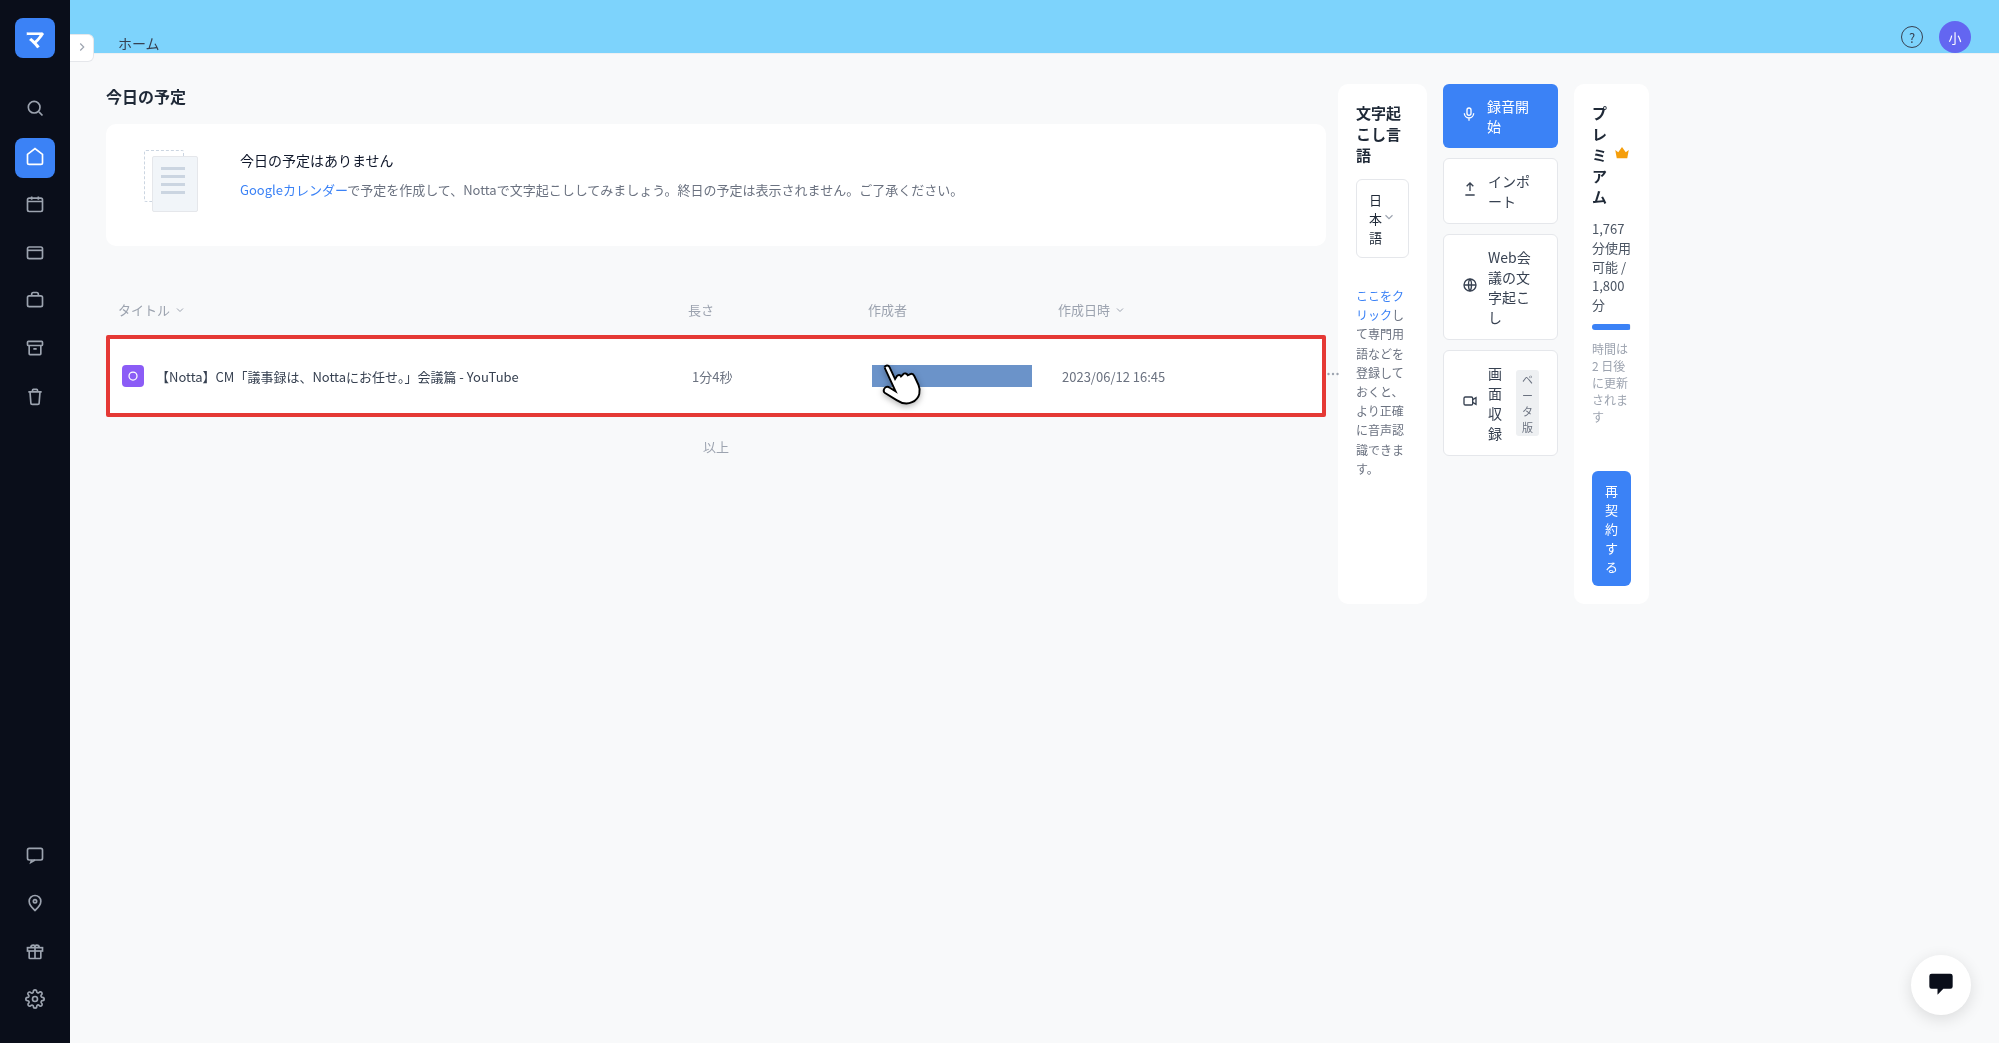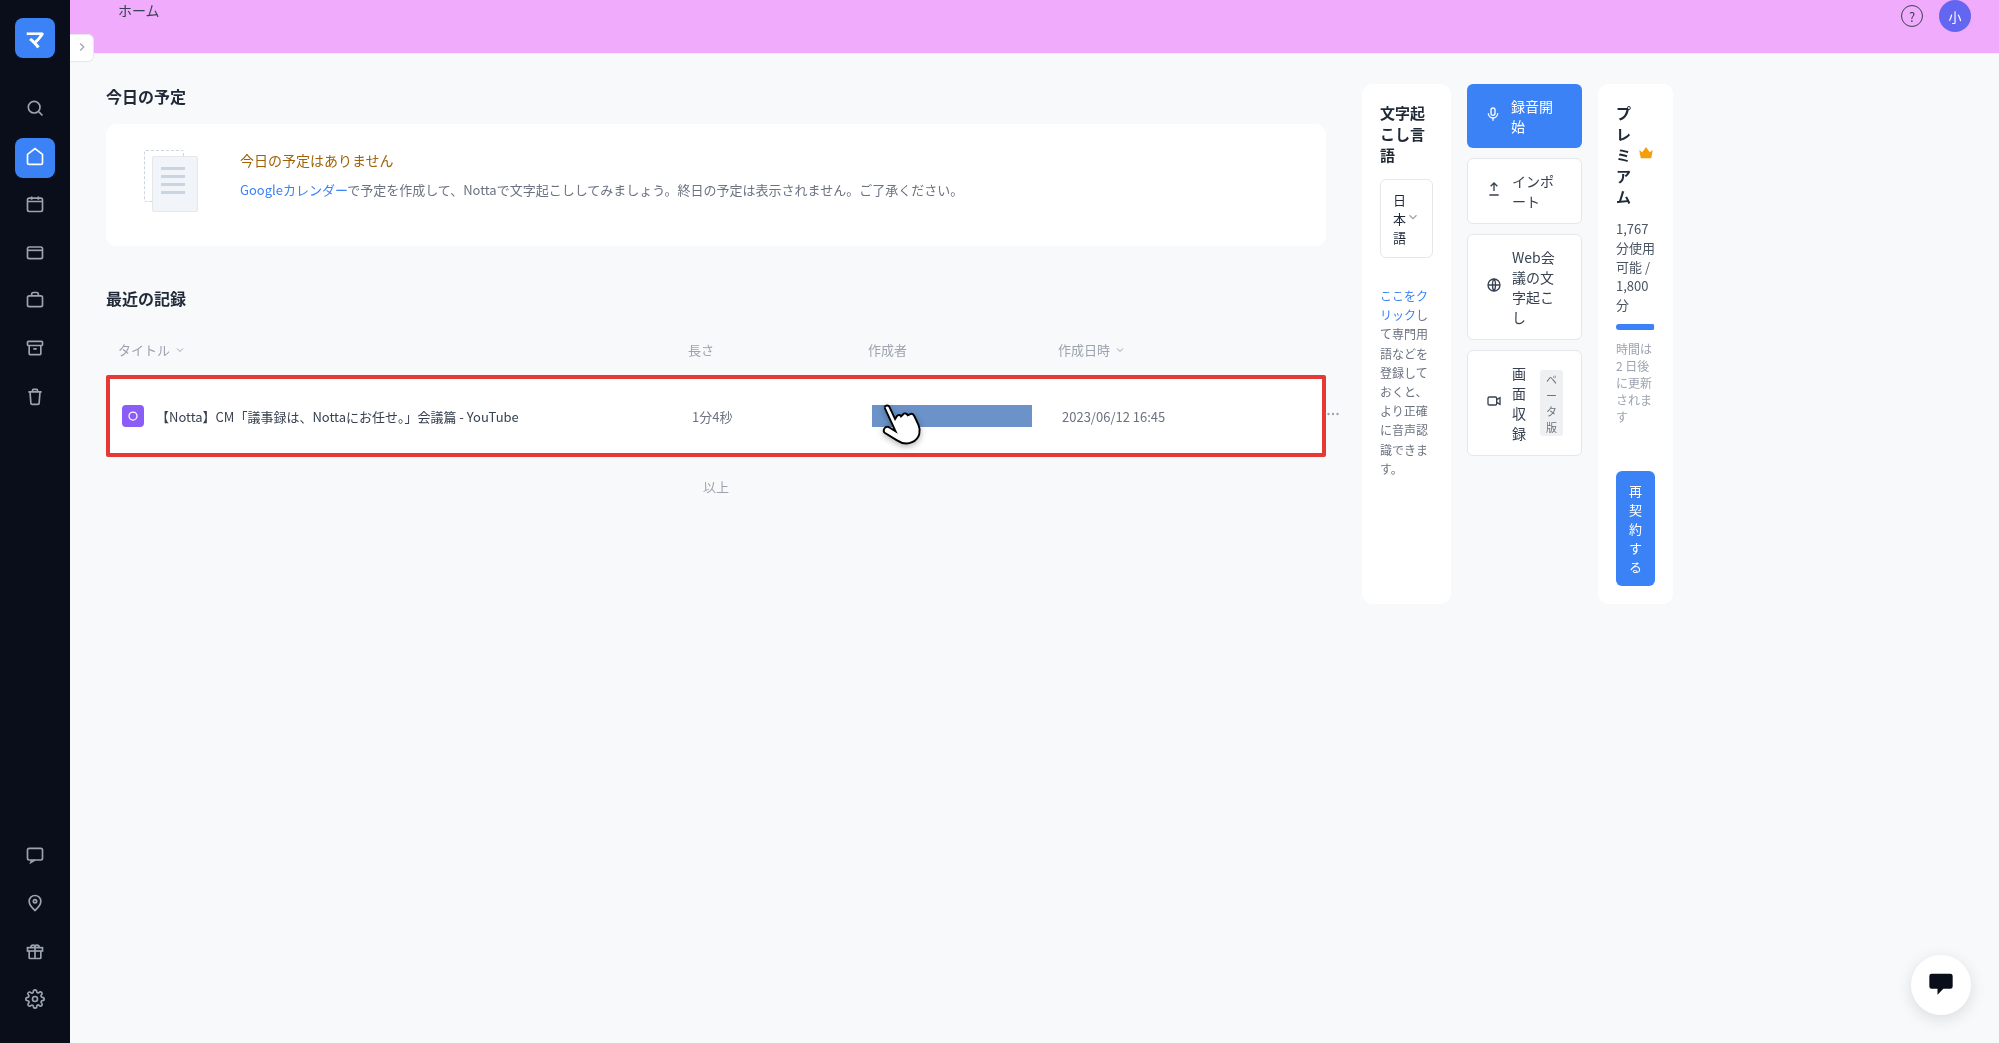--- a/index.html
+++ b/index.html
@@ -81,23 +81,23 @@
   cursor:pointer;
   z-index: 9;
 }
 .collapse-toggle svg { width: 14px; height: 14px; }
 
 
 .topbar {
   position: fixed;
   left: 70px; right:0; top:0;
   height: 54px;
-  background:#f0abfc;
-  display:flex;
-  align-items:flex-start;
+  background:#7dd3fc;
+  display:flex;
+  align-items:flex-end;
   padding: 0 28px 0 48px;
   border-bottom:1px solid #eef0f2;
   z-index:5;
 }
 .topbar-title { font-size: 14px; color:#374151; }
 .topbar-spacer { flex:1; }
 .topbar-right { display:flex; align-items:center; gap:16px; }
 .help-icon {
   width: 22px; height:22px;
   border:1.5px solid #374151;
@@ -117,21 +117,21 @@
   cursor:pointer;
 }
 
 
 .main {
   position:absolute;
   left:70px; top:54px;
   right:12px;
   padding: 30px 36px;
   display:flex;
-  gap: 36px;
+  gap: 12px;
   align-items:flex-start;
 }
 .content {
   width: 1220px;
 }
 
 
 .section-title {
   font-size: 16px;
   font-weight: 700;
@@ -170,21 +170,21 @@
 }
 .doc-dotted {
   position:absolute;
   left:10px; top:0;
   width:40px;height:52px;
   border:1px dashed #cbd5e1;
   border-radius:2px;
 }
 .schedule-text .empty-title {
   font-size:14px;
-  color:#a16207;
+  color:#0f172a;
   margin-bottom:10px;
 }
 .schedule-text .empty-desc {
   font-size:13px;
   color:#6b7280;
 }
 .gcal-link { color:#3b82f6; cursor:pointer; }
 
 
 .table-headers {
@@ -440,21 +440,20 @@
         <div class="doc-shape"></div>
       </div>
       <div class="schedule-text">
         <div class="empty-title">今日の予定はありません</div>
         <div class="empty-desc">
           <span class="gcal-link">Googleカレンダー</span><span>で予定を作成して、Nottaで文字起こししてみましょう。終日の予定は表示されません。ご了承ください。</span>
         </div>
       </div>
     </div>
 
-    <div class="section-title">最近の記録</div>
 
     <div class="table-headers">
       <div class="col-header">
         <span>タイトル</span>
         <span class="caret-icon">
             <svg viewBox="0 0 24 24" fill="none" stroke="currentColor" stroke-width="2">
               <path d="m6 9 6 6 6-6"></path>
             </svg>
           </span>
       </div>

